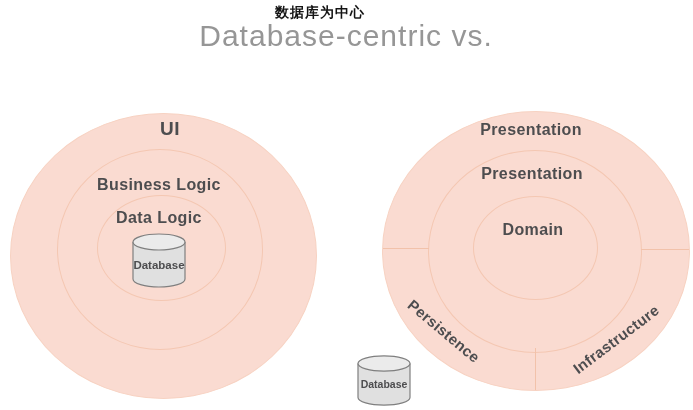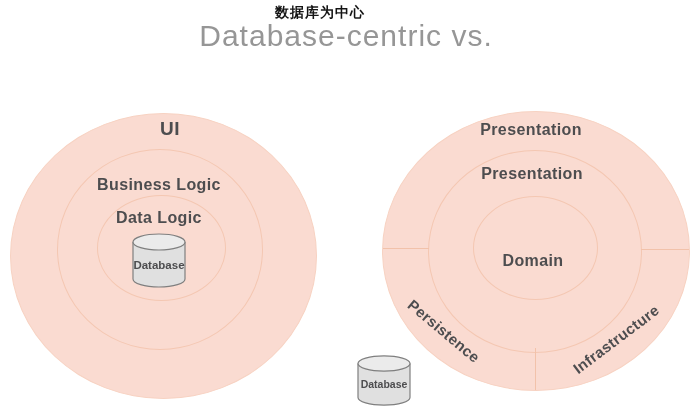--- a/index.html
+++ b/index.html
@@ -37,21 +37,21 @@
   
   .lbl{
     position:absolute;transform:translate(-50%,-50%);white-space:nowrap;
     color:#4d4d4f;font-weight:bold;font-size:16px;letter-spacing:0.4px;
   }
   .lbl-ui          {left:158px;top:129px;font-size:19px;margin-left:12px;}
   .lbl-bl          {left:159px;top:185px;}
   .lbl-da          {left:159px;top:218px;}
   .lbl-presentation{left:531px;top:130px;}
   .lbl-application {left:532px;top:174px;}
-  .lbl-domain      {left:533px;top:261px;}
+  .lbl-domain      {left:533px;top:230px;}
   .lbl-persistence {left:444px;top:331px;transform:translate(-50%,-50%) rotate(40deg);font-size:15px;}
   .lbl-infrastructure{left:616px;top:339px;transform:translate(-50%,-50%) rotate(-37deg);font-size:15px;}
   
   .divider{position:absolute;background:#f2c2aa;}
   .div-left  {left:383px;top:248px;width:46px;height:1px;}
   .div-right {left:641px;top:249px;width:48px;height:1px;}
   .div-bottom{left:535px;top:348px;width:1px;height:42px;}
   
   .cyl{position:absolute;}
   .cyl-left {left:131px;top:232px;}

